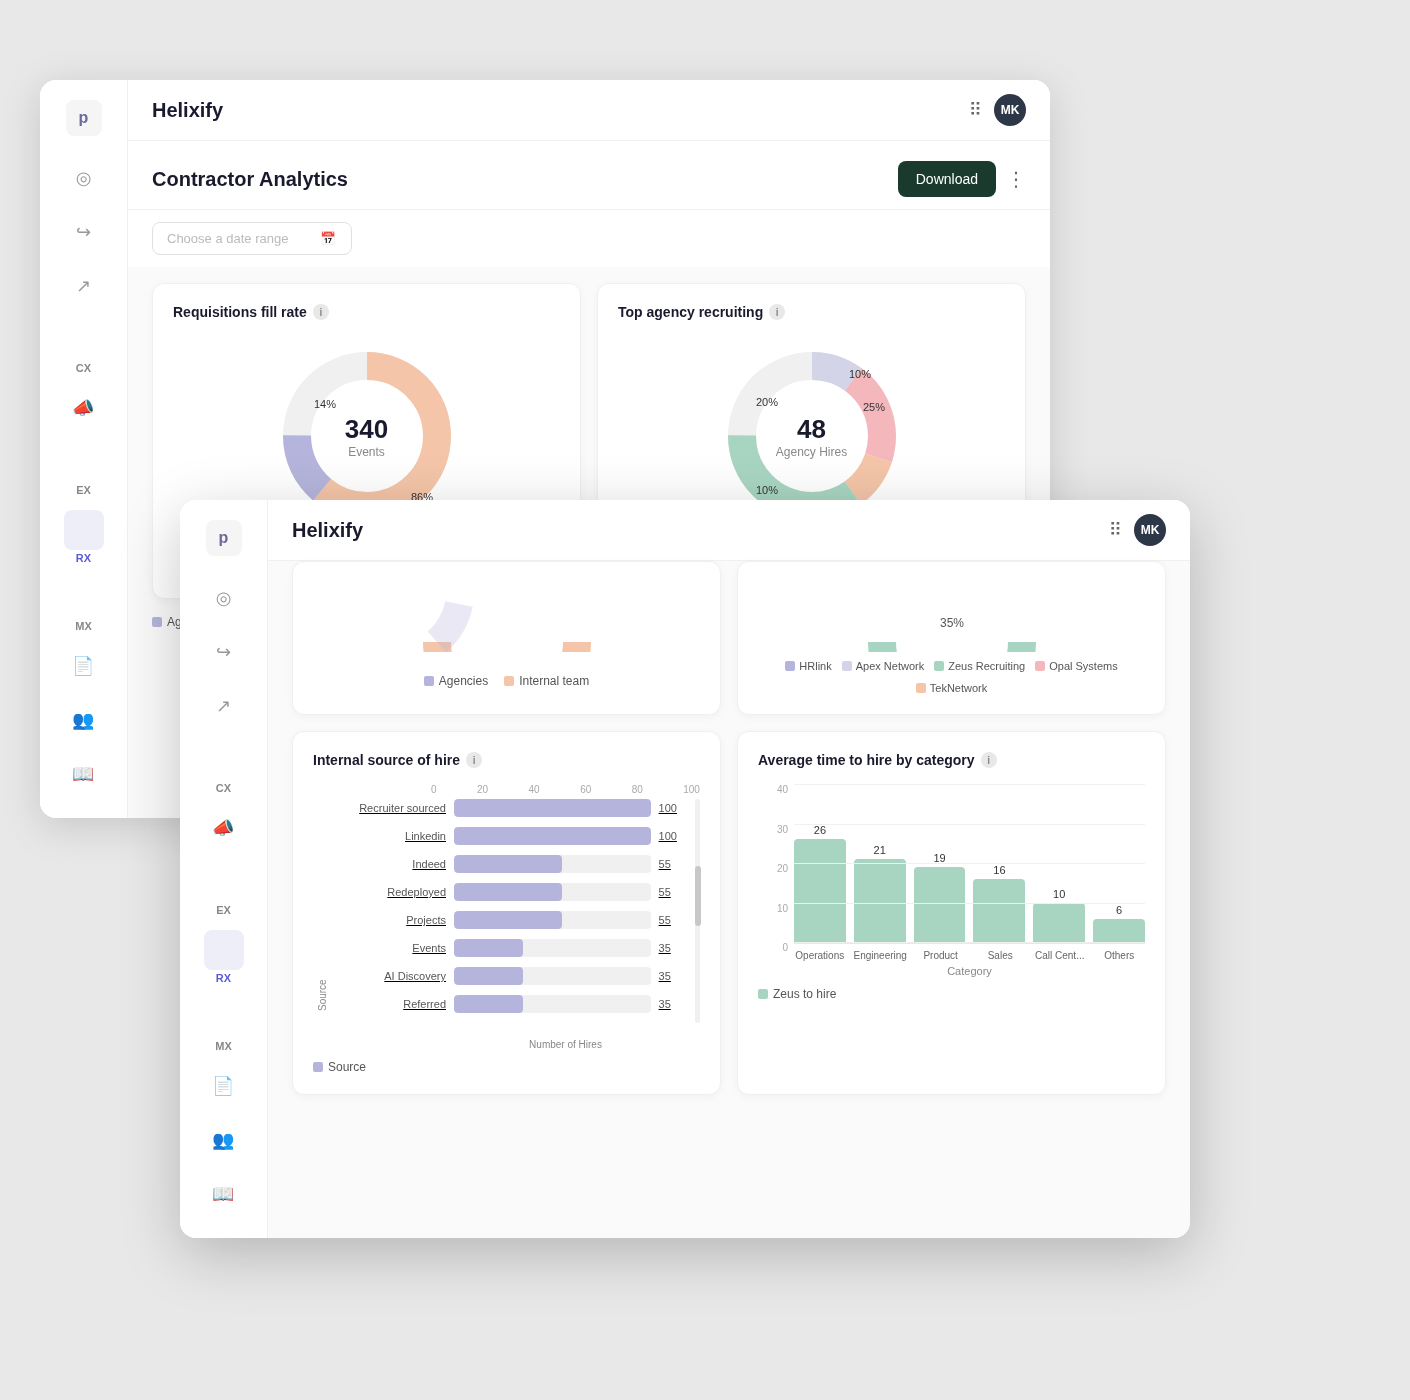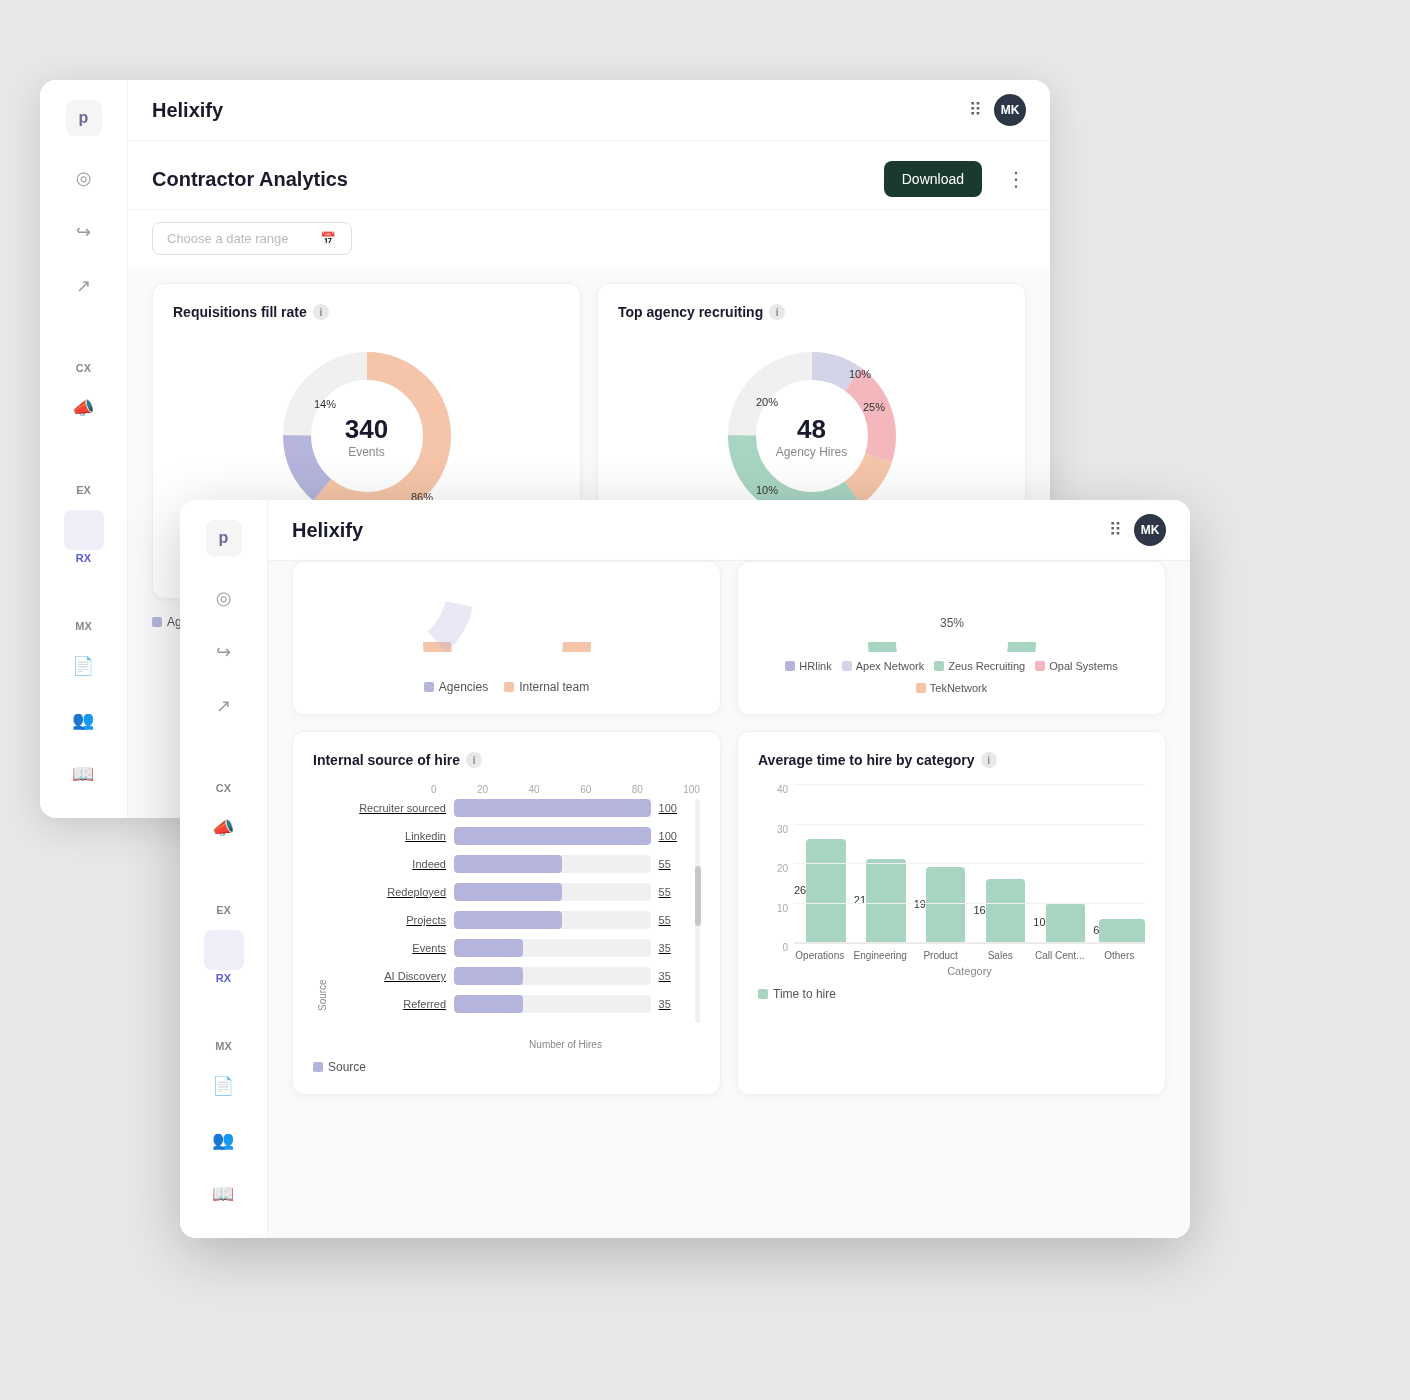--- a/index.html
+++ b/index.html
@@ -145,21 +145,21 @@
       border-bottom: 1px solid #f0f0f0;
     }
     .page-title {
       font-size: 20px;
       font-weight: 700;
       color: #1a1a2e;
     }
     .header-actions {
       display: flex;
       align-items: center;
-      gap: 24px;
+      gap: 10px;
     }
     .btn-download {
       background: #1a3a2e;
       color: #fff;
       border: none;
       border-radius: 8px;
       padding: 10px 18px;
       font-size: 14px;
       font-weight: 500;
       cursor: pointer;
@@ -251,21 +251,21 @@
       font-weight: 700;
       color: #1a1a2e;
     }
     .donut-sub {
       font-size: 12px;
       color: #888;
     }
     .chart-legend {
       display: flex;
       gap: 16px;
-      margin-top: 28px;
+      margin-top: 22px;
       flex-wrap: wrap;
       justify-content: center;
     }
     .legend-item {
       display: flex;
       align-items: center;
       gap: 5px;
       font-size: 12px;
       color: #555;
     }
@@ -319,21 +319,21 @@
     .bar-axis-nums {
       display: flex;
       justify-content: space-between;
       font-size: 10px;
       color: #aaa;
       padding-left: 118px;
       margin-bottom: 4px;
     }
     .bar-v-item {
       display: flex;
-      flex-direction: row;
+      flex-direction: column;
       align-items: center;
       flex: 1;
       text-align: center;
     }
     .bar-v-value {
       font-size: 11px;
       color: #333;
       margin-bottom: 3px;
     }
     .bar-v-bar {
@@ -871,20 +871,20 @@
 
             <div style="text-align:center;font-size:11px;color:#888;margin-top:4px;">Category</div>
           </div>
 
           <div style="position:absolute;font-size:10px;color:#888;writing-mode:vertical-rl;transform:rotate(180deg);left:0;top:50%;margin-top:-20px;">
           </div>
 
           <div class="chart-footer-legend">
             <div class="legend-item">
               <div class="legend-dot" style="background:#a8d5c2;"></div>
-              <span>Time to hire</span>
+              <span>Zeus to hire</span>
             </div>
           </div>
         </div>
       </div>
     </div>
   </div>
 </div>
 
 </body></html>

